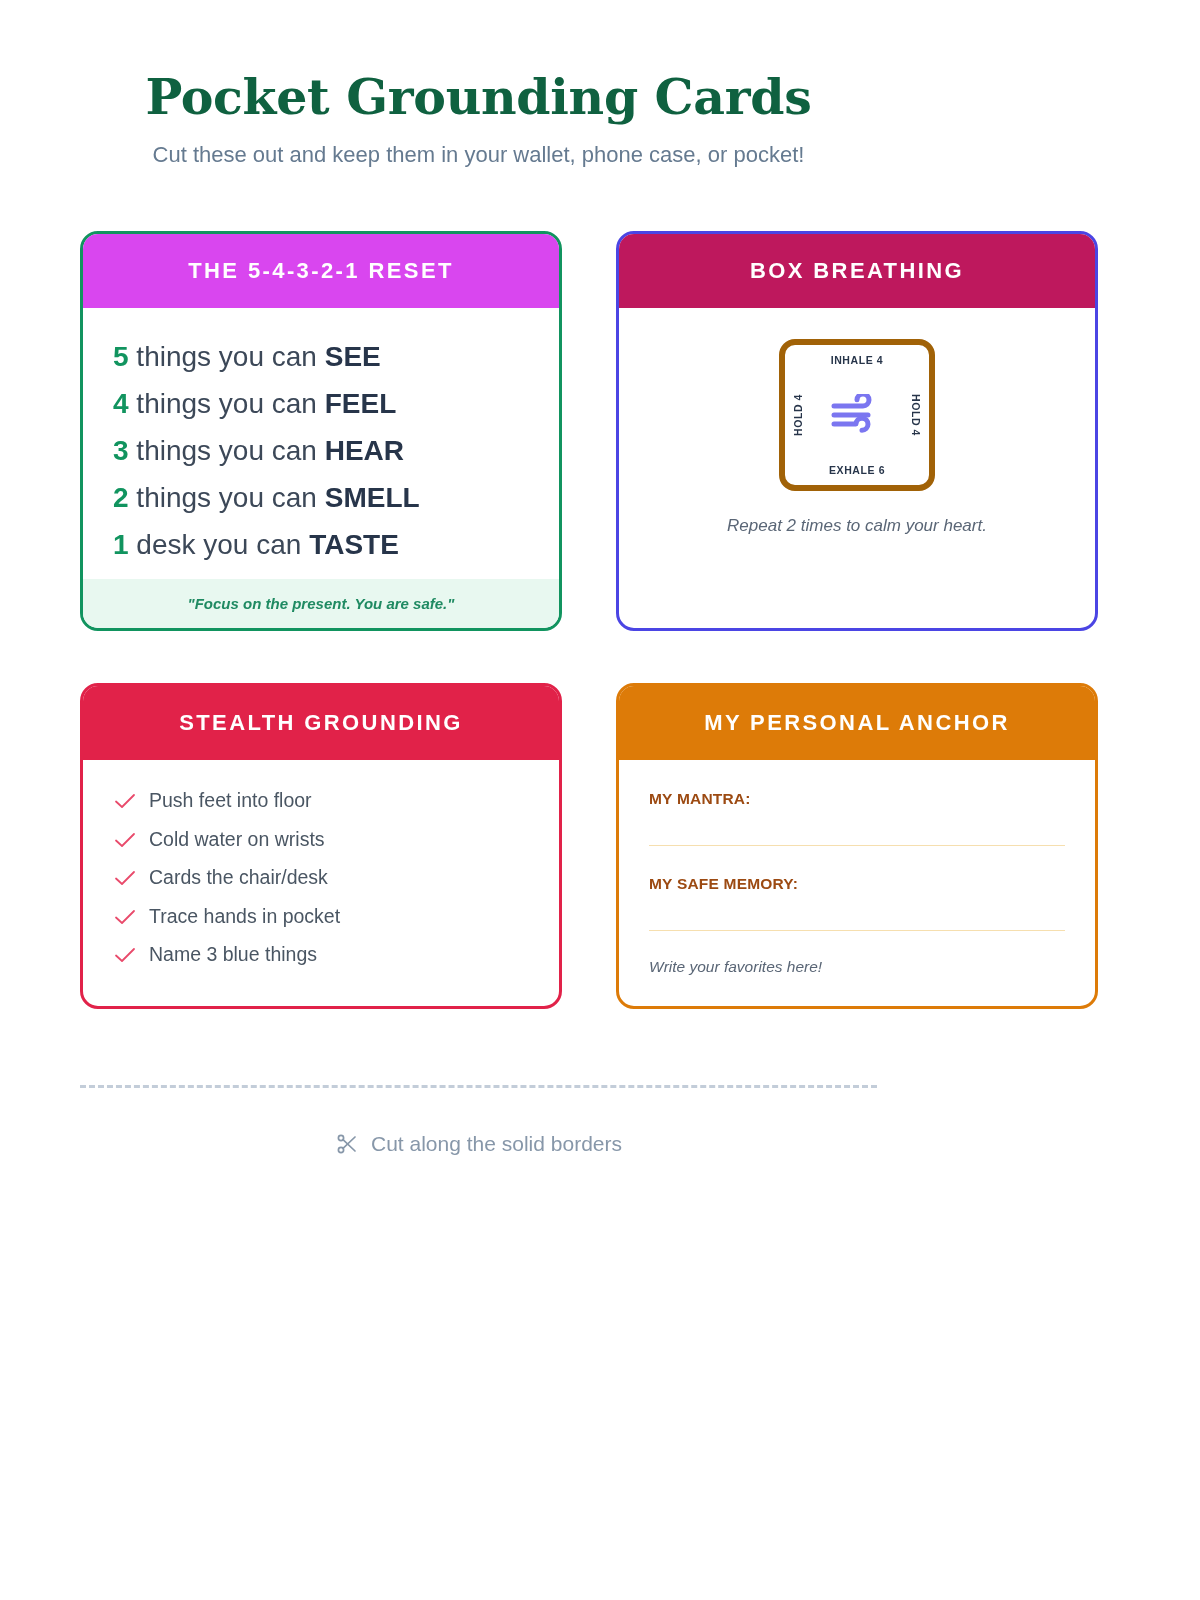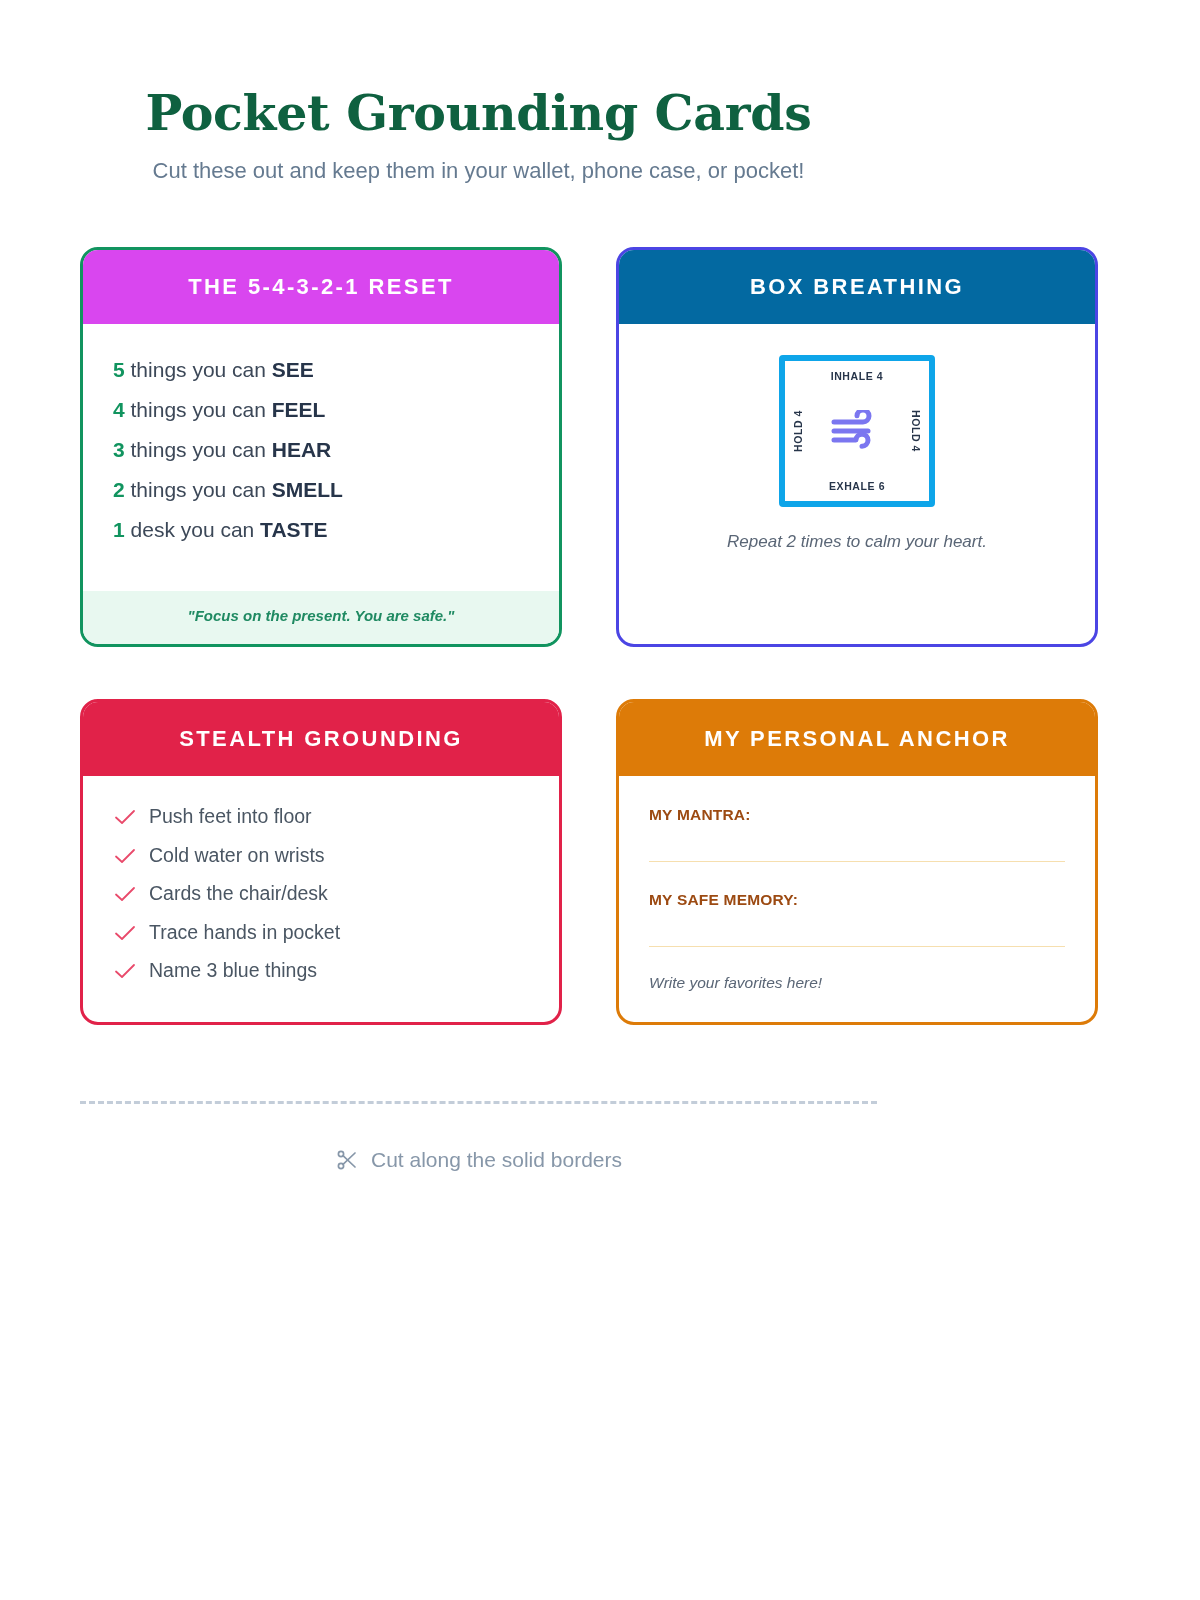--- a/index.html
+++ b/index.html
@@ -12,21 +12,21 @@
     height: 1600px;
     font-family: "Liberation Sans", sans-serif;
     -webkit-font-smoothing: antialiased;
     overflow: hidden;
   }
   .page {
     position: relative;
     width: 957px;
     height: 1600px;
     box-sizing: border-box;
-    padding: 16px 80px;
+    padding: 0 80px;
   }
 
   
   .page-header {
     text-align: center;
     padding-top: 72px;
   }
   .page-title {
     font-family: "DejaVu Serif", "Liberation Serif", serif;
     font-size: 49px;
@@ -86,21 +86,21 @@
   
   .card-reset { border-color: #11945F; }
   .card-reset .card-header { background: #d946ef; }
   .reset-list {
     list-style: none;
     margin: 0;
     padding: 26px 0 10px 30px;
     flex: 1 1 auto;
   }
   .reset-list li {
-    font-size: 21px;
+    font-size: 28px;
     color: #3C4858;
     line-height: 1;
     padding: 9.5px 0;
     white-space: nowrap;
   }
   .reset-num {
     font-weight: bold;
     color: #11945F;
   }
   .reset-sense {
@@ -113,32 +113,32 @@
     padding: 16px 14px 20px;
     text-align: center;
     font-size: 15px;
     font-style: italic;
     font-weight: bold;
     color: #1F8A62;
   }
 
   
   .card-breath { border-color: #4B45E4; }
-  .card-breath .card-header { background: #0369a1; text-align: center; }
+  .card-breath .card-header { background: #be185d; text-align: center; }
   .breath-body {
     align-items: center;
     justify-content: flex-start;
     padding-top: 31px;
   }
   .breath-box {
     box-sizing: border-box;
     width: 156px;
     height: 152px;
-    border: 6px solid #0ea5e9;
-    border-radius: 4px;
+    border: 6px solid #a16207;
+    border-radius: 16px;
     background: #ffffff;
     display: grid;
     grid-template-columns: 26px 1fr 26px;
     grid-template-rows: 30px 1fr 30px;
     align-items: center;
     justify-items: center;
   }
   .breath-label {
     font-size: 10.5px;
     font-weight: bold;

